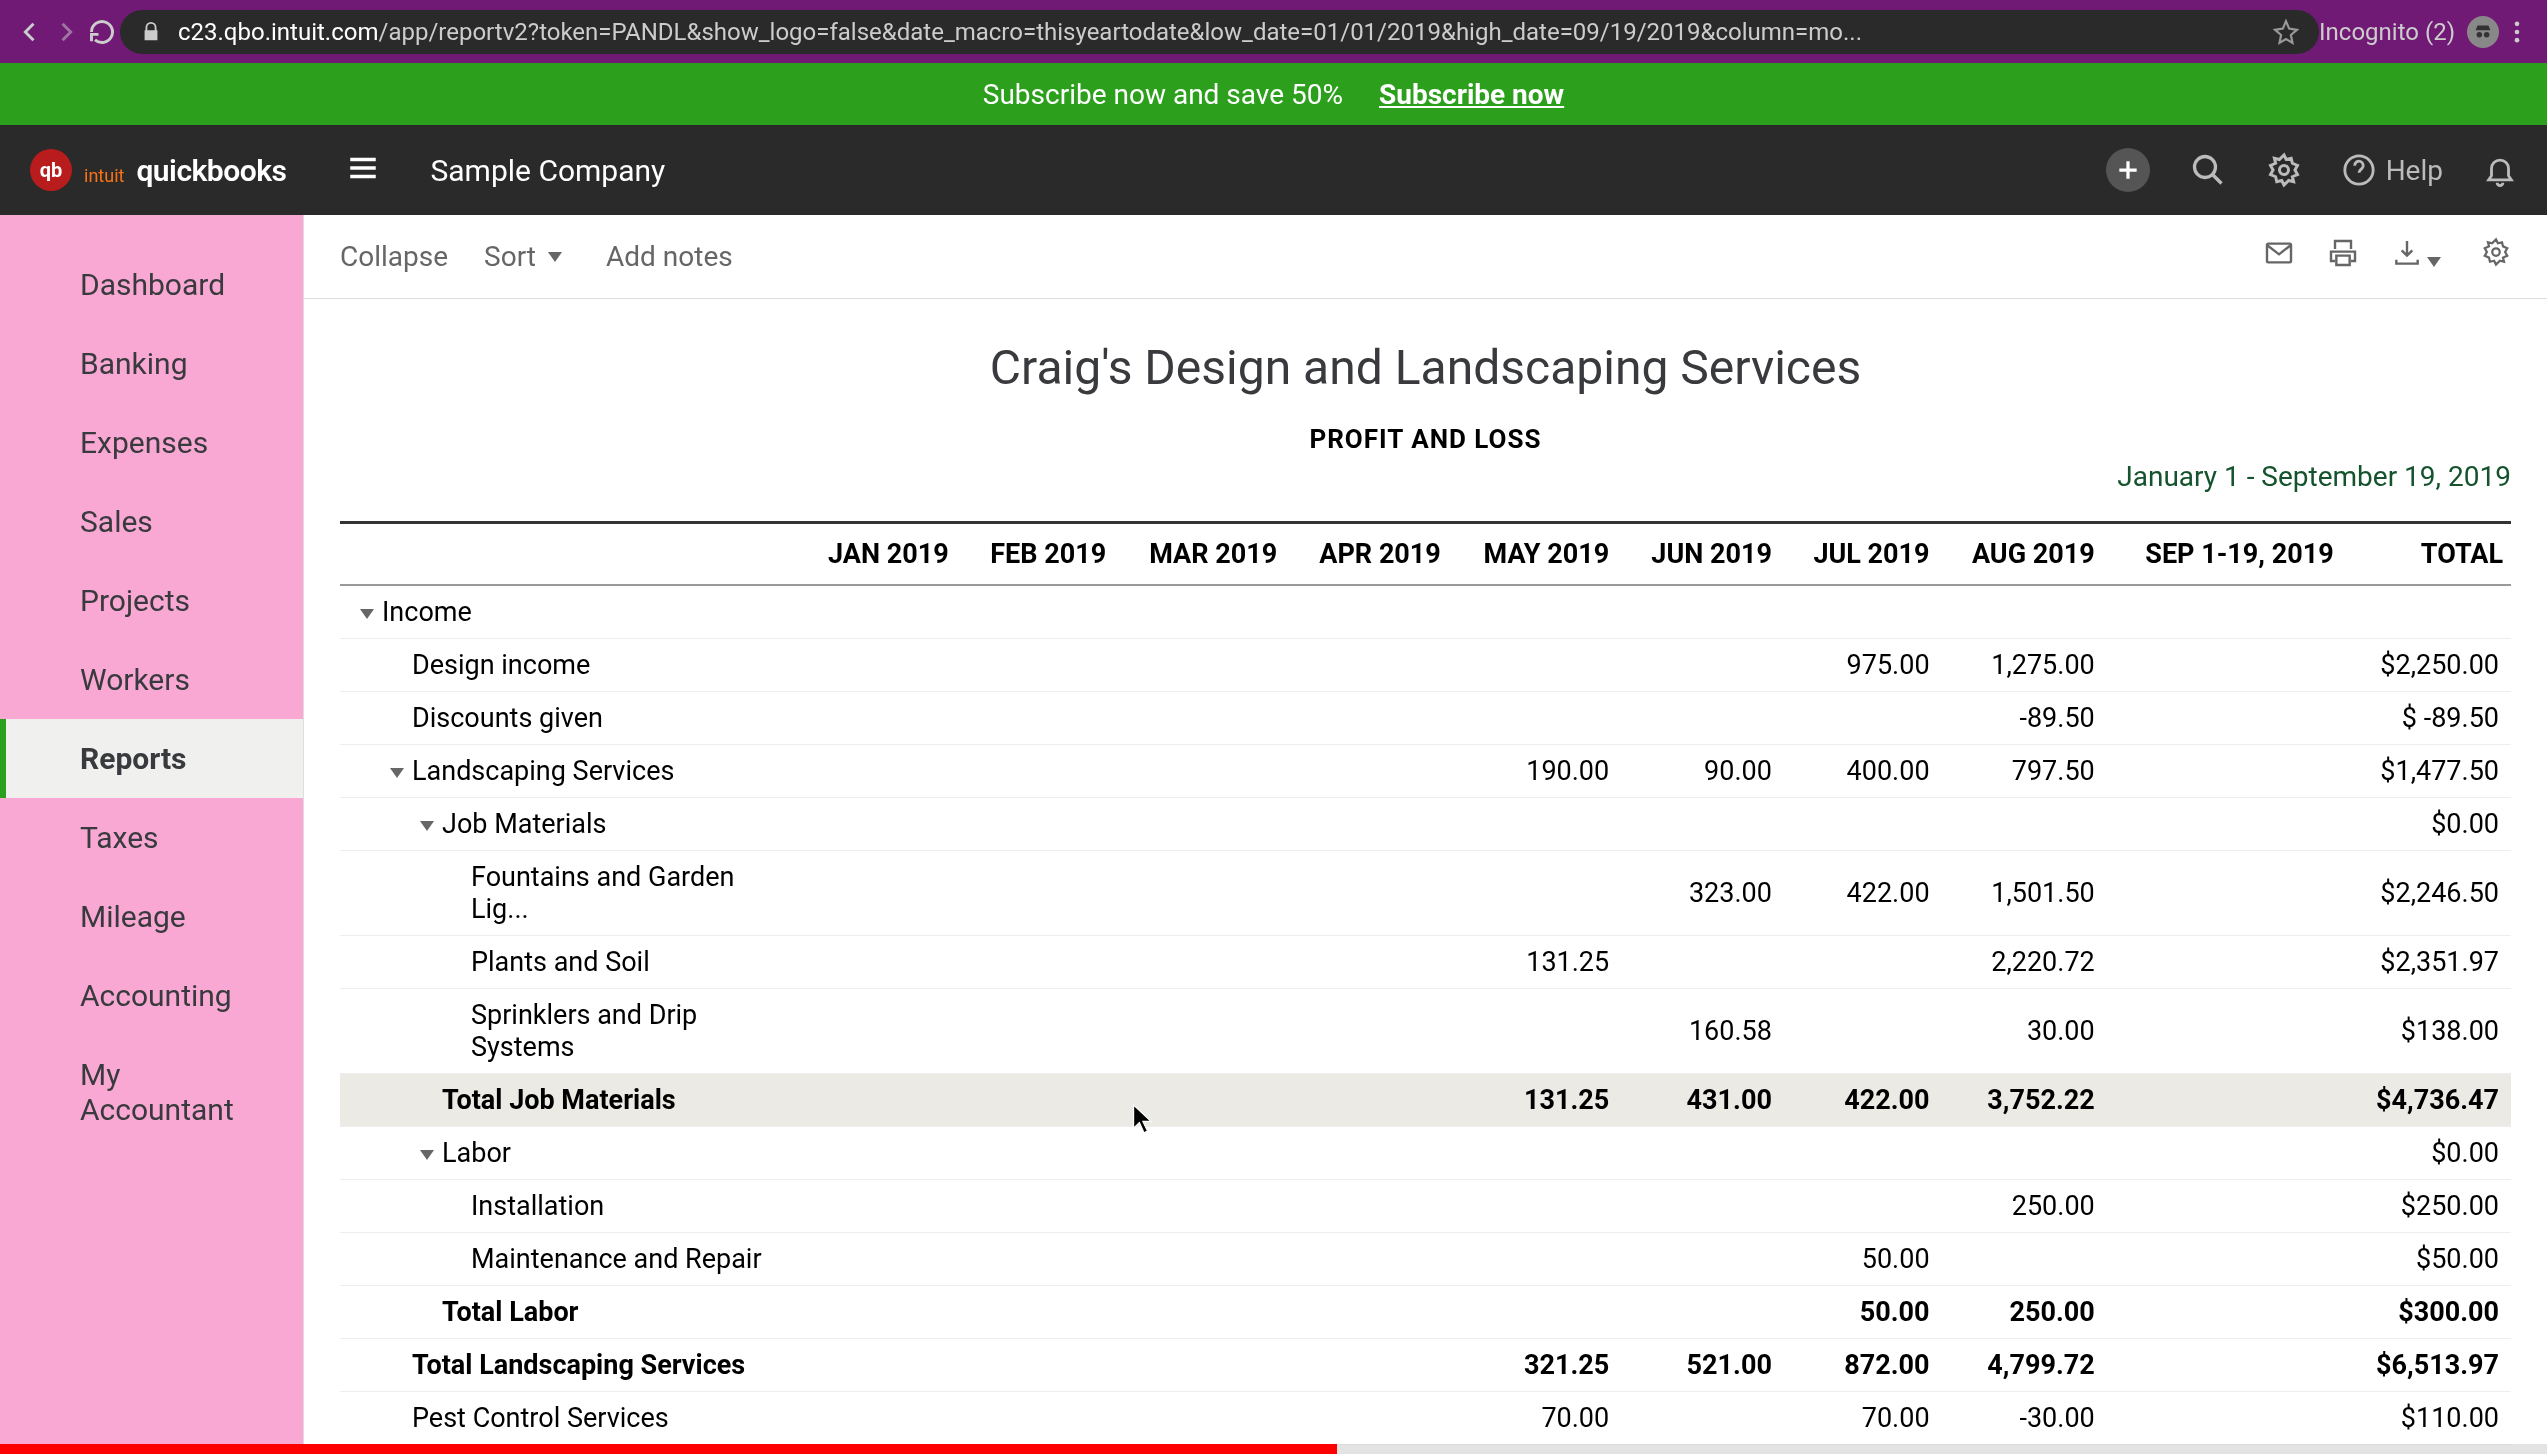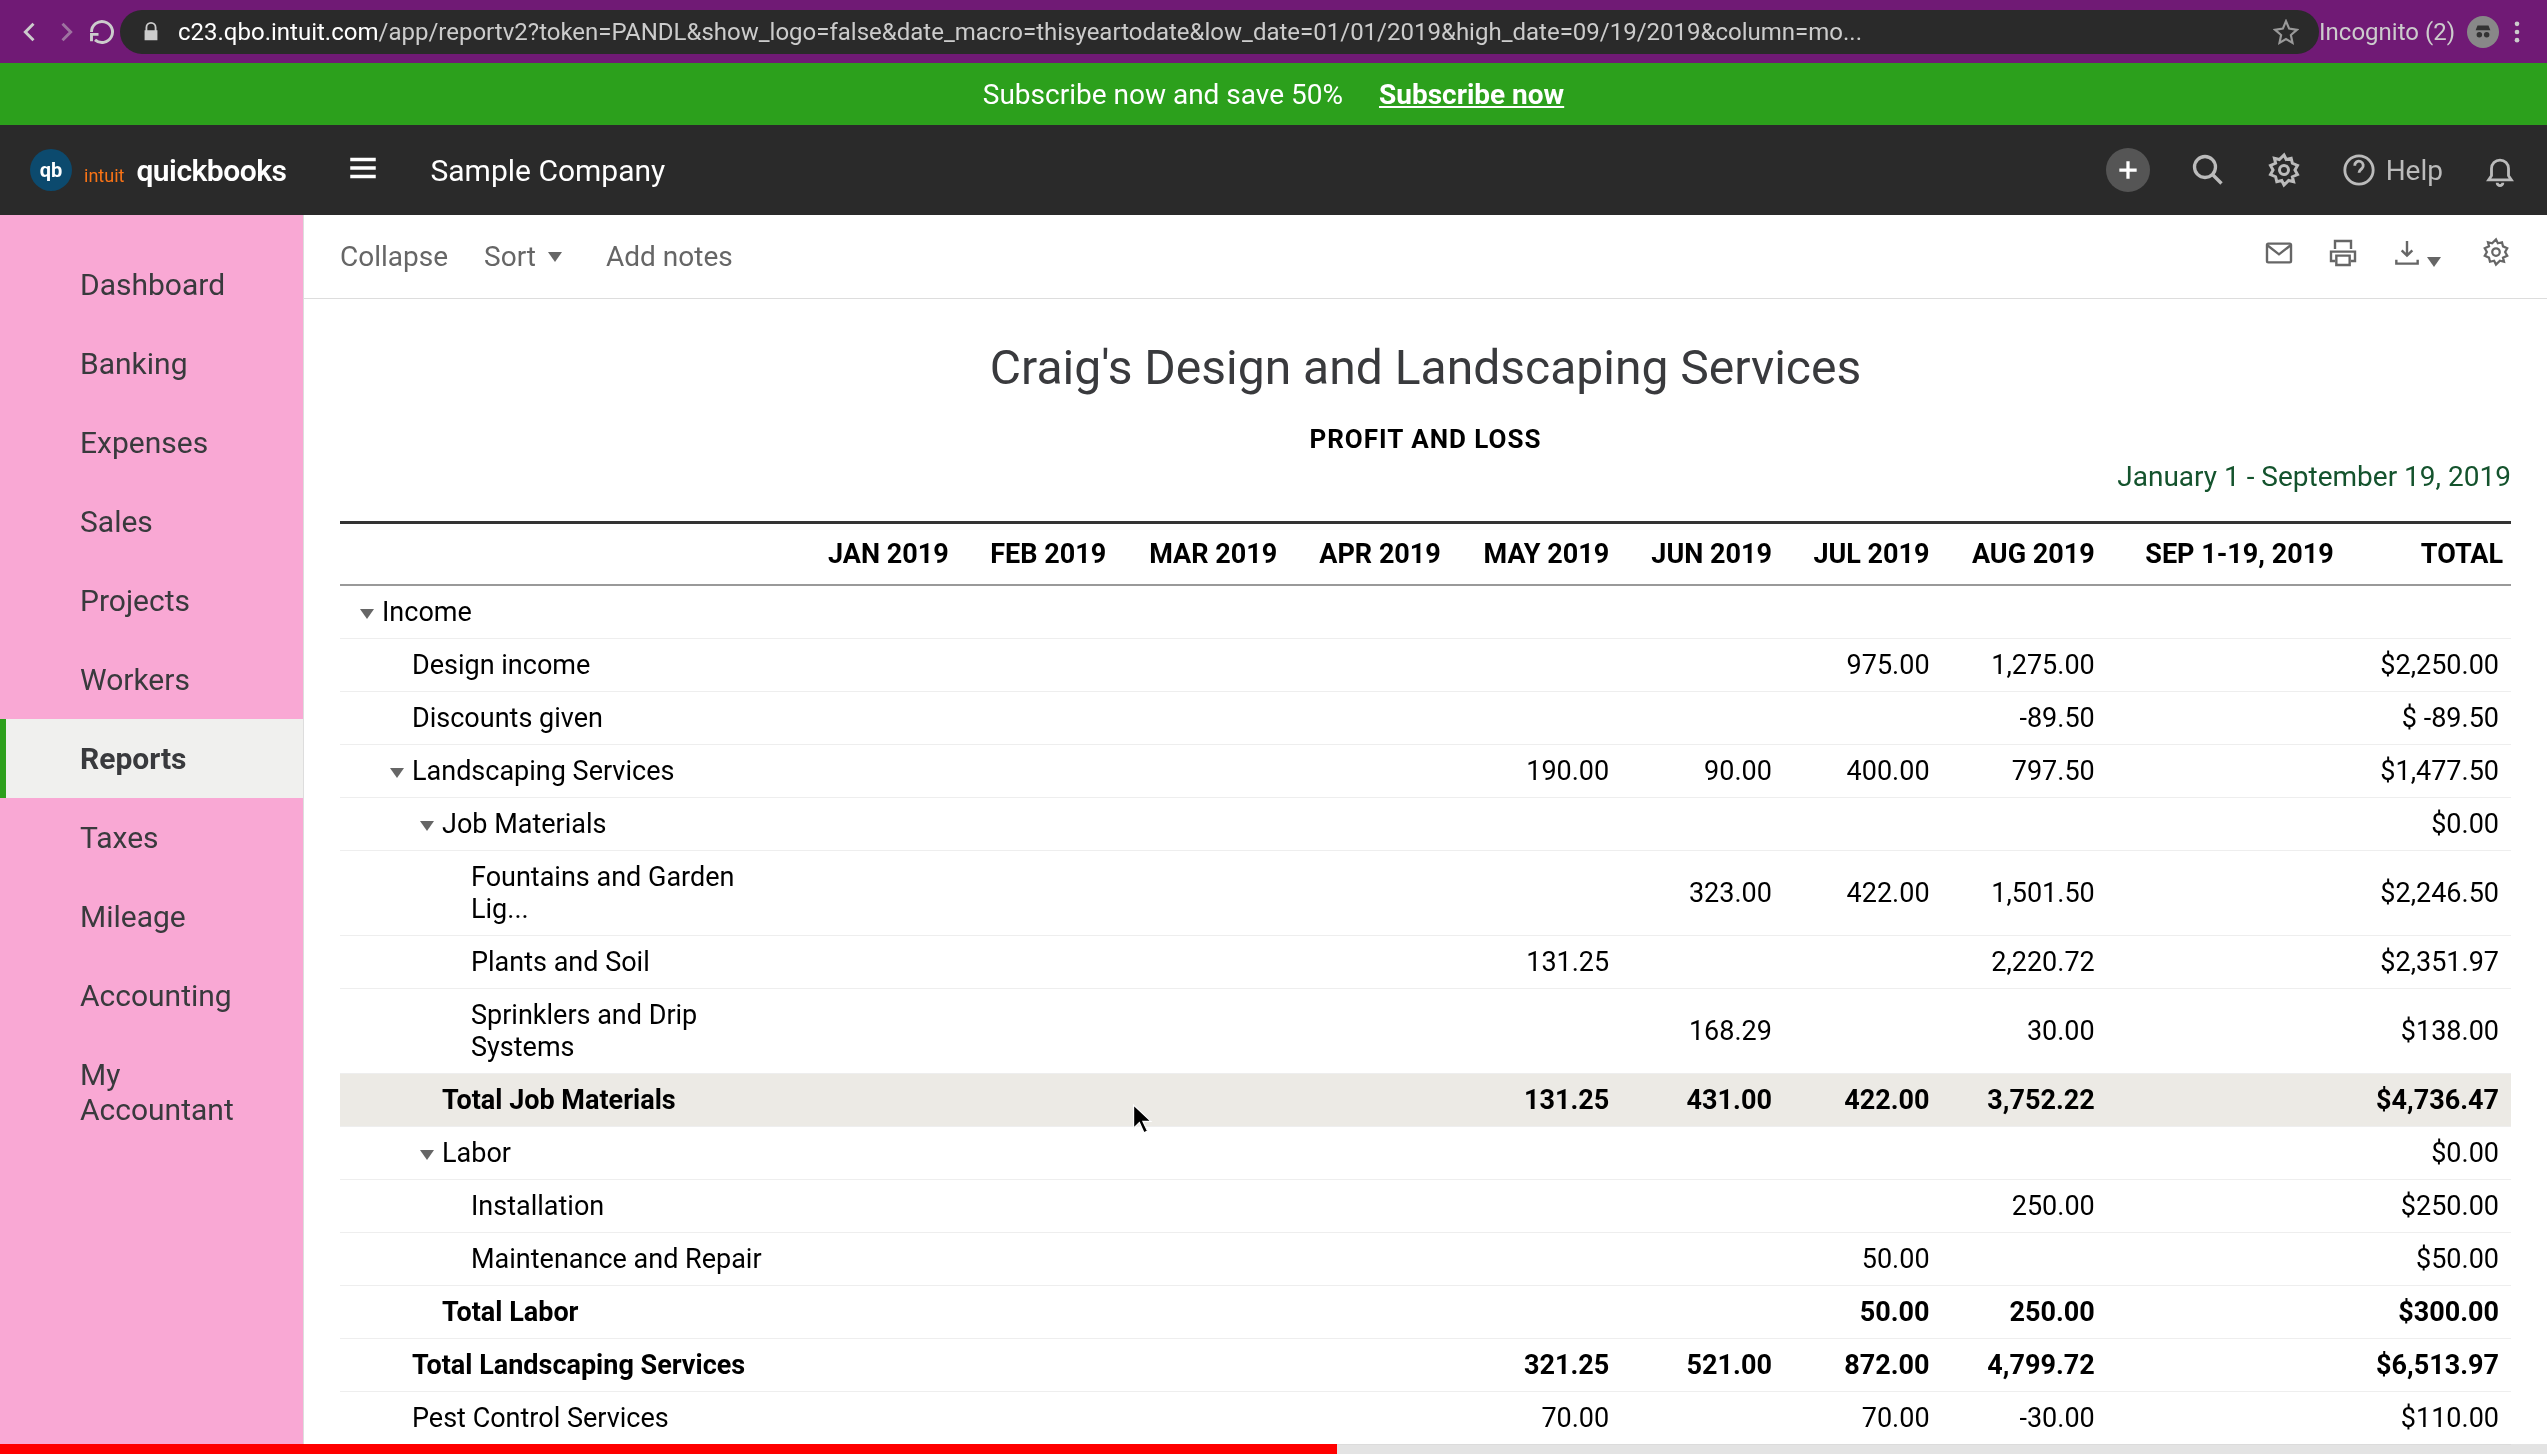--- a/index.html
+++ b/index.html
@@ -16,21 +16,21 @@
 .incognito { color: #ccc; font-size: 24px; display: flex; align-items: center; gap: 12px; }
 .incognito-icon { width: 32px; height: 32px; background: #888; border-radius: 50%; display: flex; align-items: center; justify-content: center; }
 
 
 .promo-banner { height: 62px; background: #2ca01c; display: flex; align-items: center; justify-content: center; gap: 36px; color: #fff; font-size: 28px; }
 .promo-link { font-weight: 700; text-decoration: underline; cursor: pointer; }
 
 
 .app-header { height: 90px; background: #2a2a2a; display: flex; align-items: center; padding: 0 30px; }
 .qb-logo { display: flex; align-items: center; gap: 12px; color: #fff; }
-.qb-mark { width: 42px; height: 42px; background: #0c4a6e; border-radius: 50%; display: flex; align-items: center; justify-content: center; color: #fff; font-weight: 700; font-size: 20px; }
+.qb-mark { width: 42px; height: 42px; background: #b91c1c; border-radius: 50%; display: flex; align-items: center; justify-content: center; color: #fff; font-weight: 700; font-size: 20px; }
 .qb-text { font-size: 30px; font-weight: 600; letter-spacing: -0.5px; }
 .hamburger { margin-left: 60px; color: #fff; cursor: pointer; }
 .company-name { margin-left: 50px; color: #fff; font-size: 30px; }
 .header-spacer { flex: 1; }
 .header-icons { display: flex; align-items: center; gap: 40px; color: #bbb; }
 .header-icon { cursor: pointer; display: flex; align-items: center; }
 .plus-btn { width: 44px; height: 44px; background: #555; border-radius: 50%; display: flex; align-items: center; justify-content: center; }
 .help-text { font-size: 28px; color: #bbb; }
 
 
@@ -340,21 +340,21 @@
               <td></td>
               <td>$2,351.97</td>
             </tr>
             <tr>
               <td class="label"><span class="lbl-indent-3" style="display: inline-block;"><span>Sprinklers and Drip Systems</span></span></td>
               <td></td>
               <td></td>
               <td></td>
               <td></td>
               <td></td>
-              <td>168.29</td>
+              <td>160.58</td>
               <td></td>
               <td>30.00</td>
               <td></td>
               <td>$138.00</td>
             </tr>
             <tr class="total-row highlight">
               <td class="label"><span class="lbl-indent-2" style="display: inline-block;"><span>Total Job Materials</span></span></td>
               <td></td>
               <td></td>
               <td></td>

